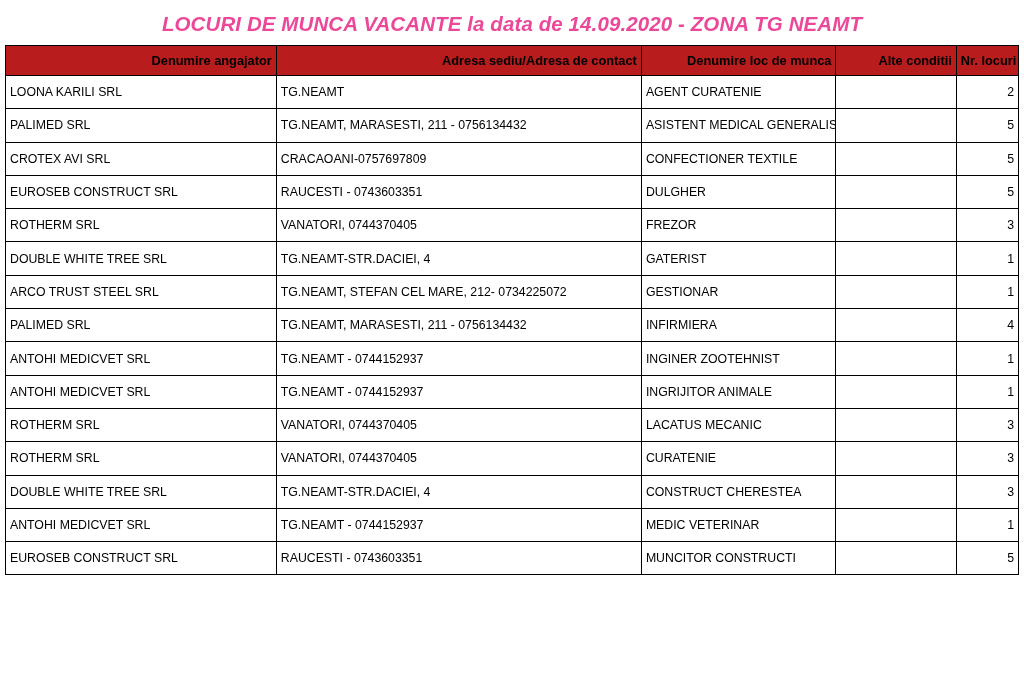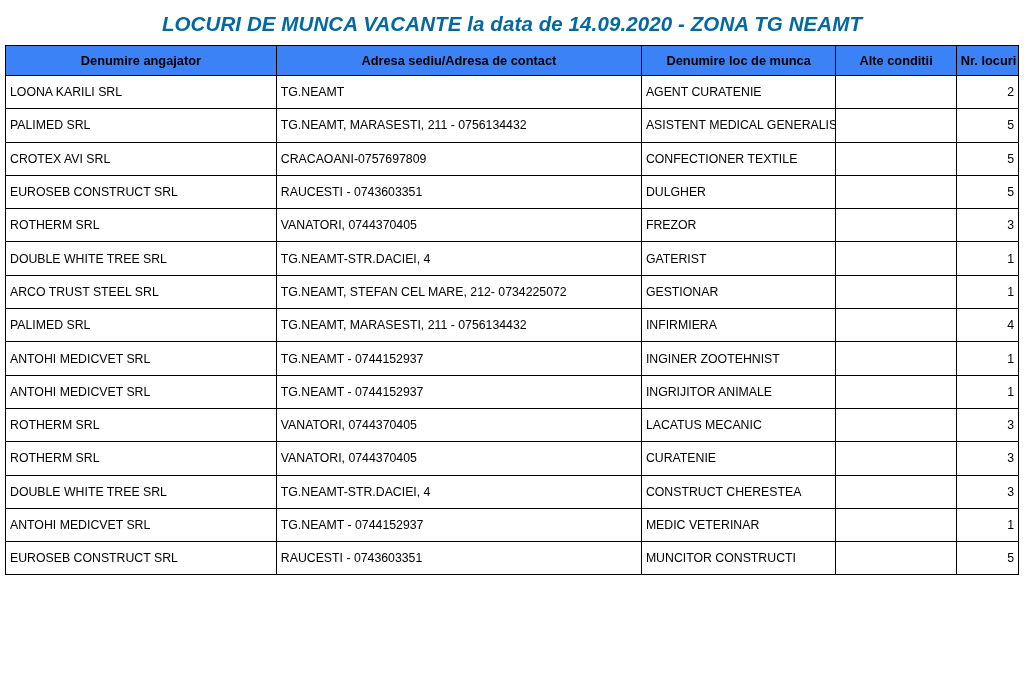--- a/index.html
+++ b/index.html
@@ -15,21 +15,21 @@
     overflow: hidden;
   }
   .page {
     width: 1024px;
     height: 674px;
     position: relative;
     box-sizing: border-box;
   }
   .doc-title {
     text-align: center;
-    color: #0369a1;
+    color: #ec4899;
     font-weight: bold;
     font-style: italic;
     font-size: 20.5px;
     letter-spacing: 0.1px;
     padding: 12px 0 9px 0;
     white-space: nowrap;
   }
   table.jobs {
     border-collapse: collapse;
     width: 1014px;
@@ -39,23 +39,23 @@
   table.jobs th, table.jobs td {
     border: 1px solid #000000;
     font-size: 12.3px;
     padding: 0 4px;
     height: 32.3px;
     vertical-align: middle;
     overflow: hidden;
     white-space: nowrap;
   }
   table.jobs thead th {
-    background: #3b82f6;
+    background: #b91c1c;
     font-weight: bold;
-    text-align: center;
+    text-align: right;
     height: 29px;
     font-size: 12.8px;
   }
   .col-emp   { width: 270px; }
   .col-addr  { width: 364px; }
   .col-job   { width: 194px; }
   .col-cond  { width: 120px; }
   .col-num   { width: 62px; }
   td.num {
     text-align: right;

